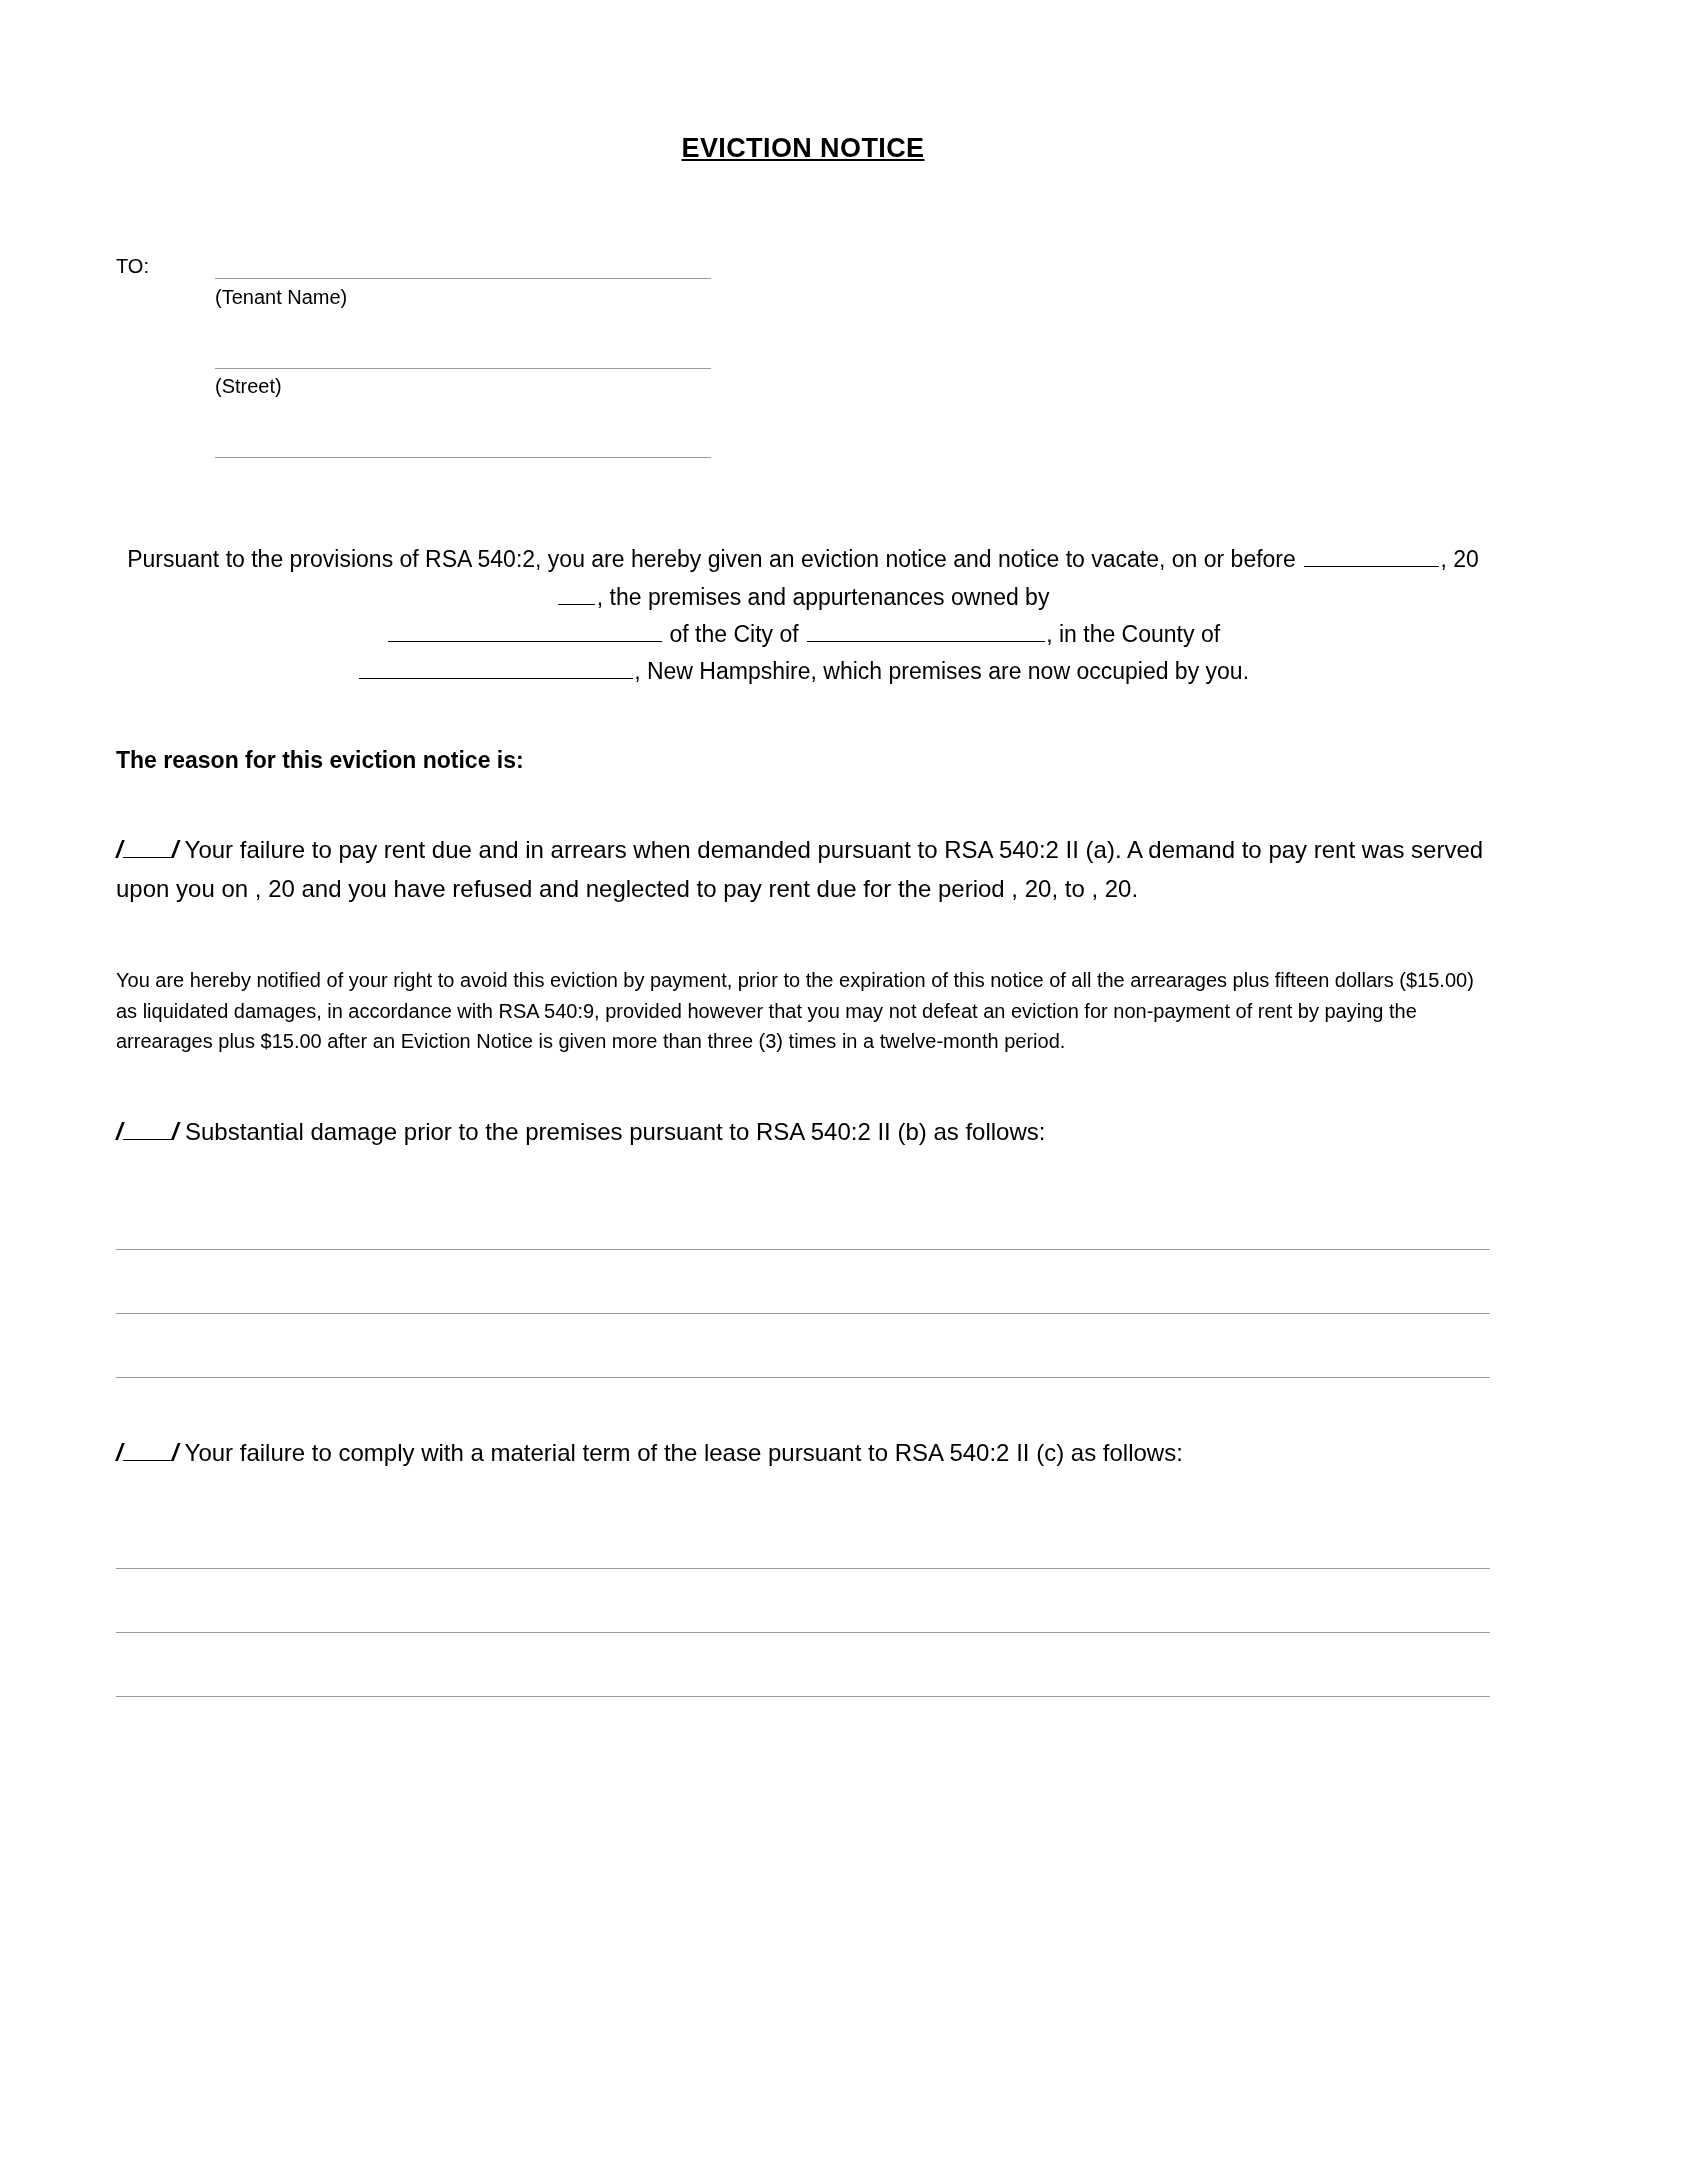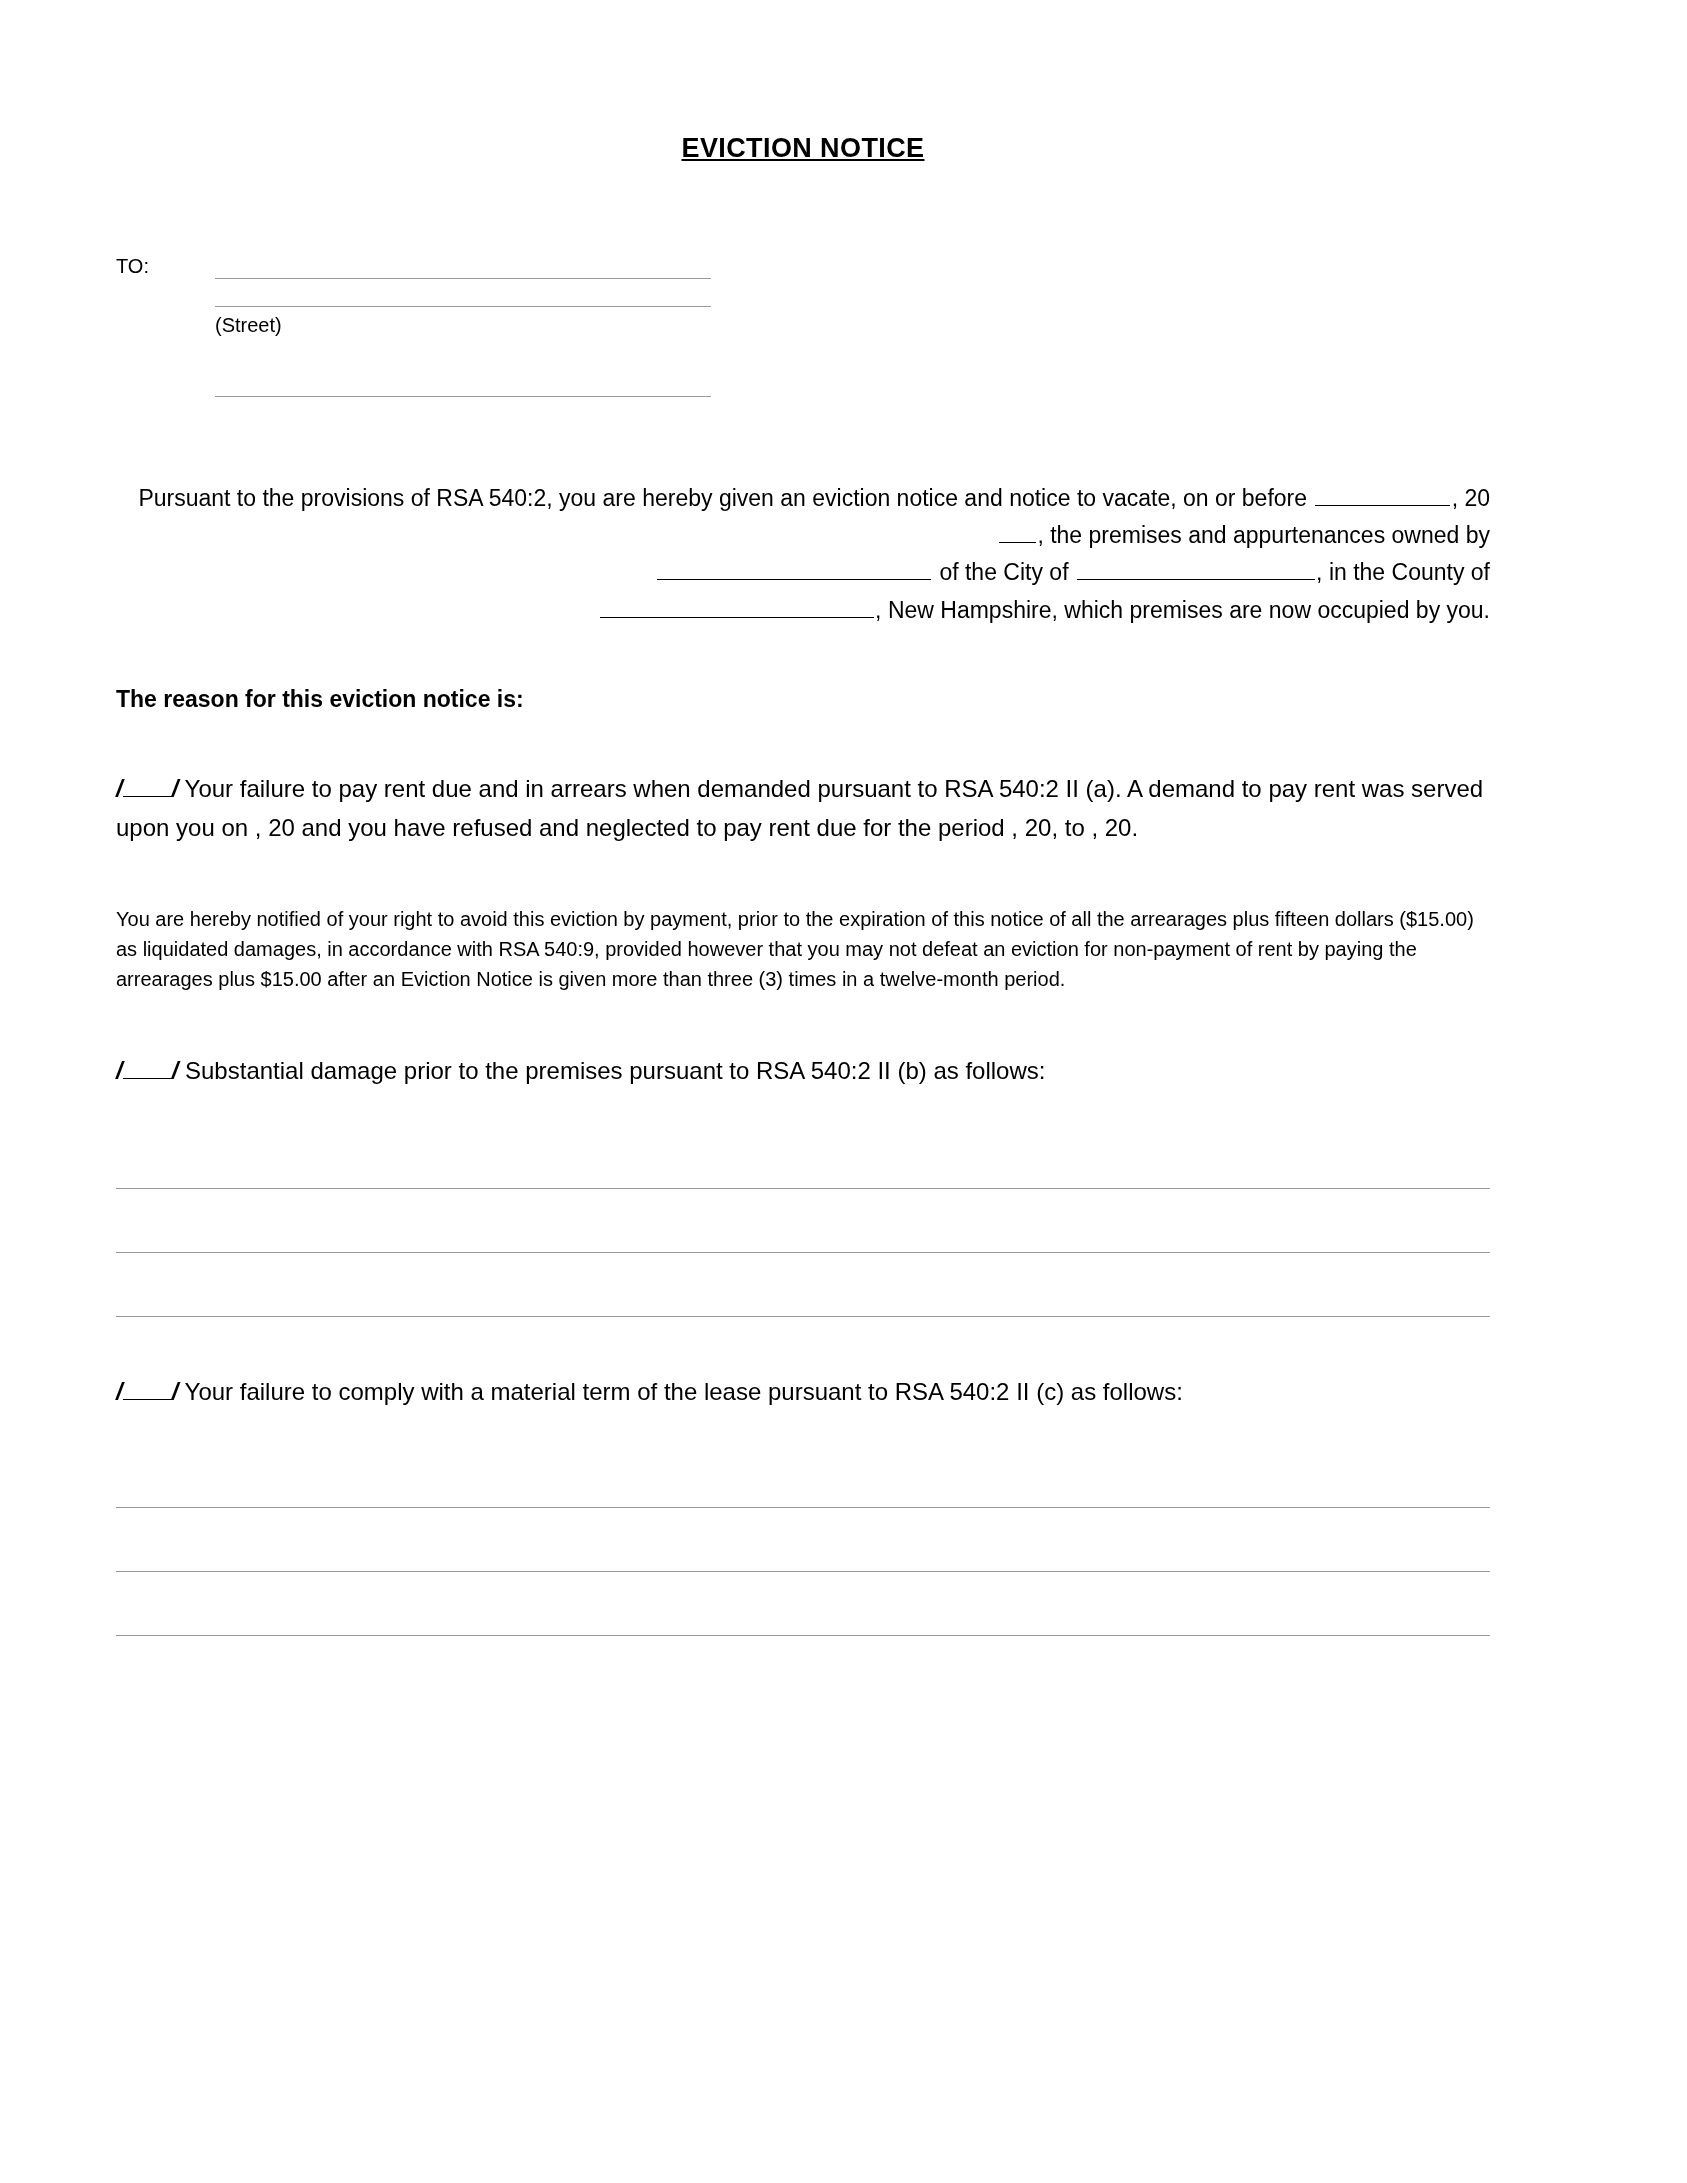--- a/index.html
+++ b/index.html
@@ -61,21 +61,21 @@
   }
   .caption-indent {
     margin-left: 99px;
   }
 
   
   .body-para {
     font-size: 23px;
     line-height: 1.62;
     margin-top: 83px;
-    text-align: right;
+    text-align: center;
   }
   .body-para .u-line {
     display: inline-block;
     border-bottom: 1.2px solid #000;
     vertical-align: baseline;
     height: 1.05em;
     margin: 0 1.6px;
   }
   .u-sm { width: 135px; }
   .u-xs { width: 37px; }
@@ -134,20 +134,21 @@
   <div class="doc-title">EVICTION NOTICE</div>
 
   <div class="to-block">
 
     <div class="to-row">
       <div class="to-label">TO:</div>
       <div class="to-fields">
         <div class="fill-line"></div>
       </div>
     </div>
+    <div class="field-caption caption-indent">(Tenant Name)</div>
 
     <div class="to-row">
       <div class="to-label"></div>
       <div class="to-fields">
         <div class="fill-line"></div>
       </div>
     </div>
     <div class="field-caption caption-indent">(Street)</div>
 
     <div class="to-row">

